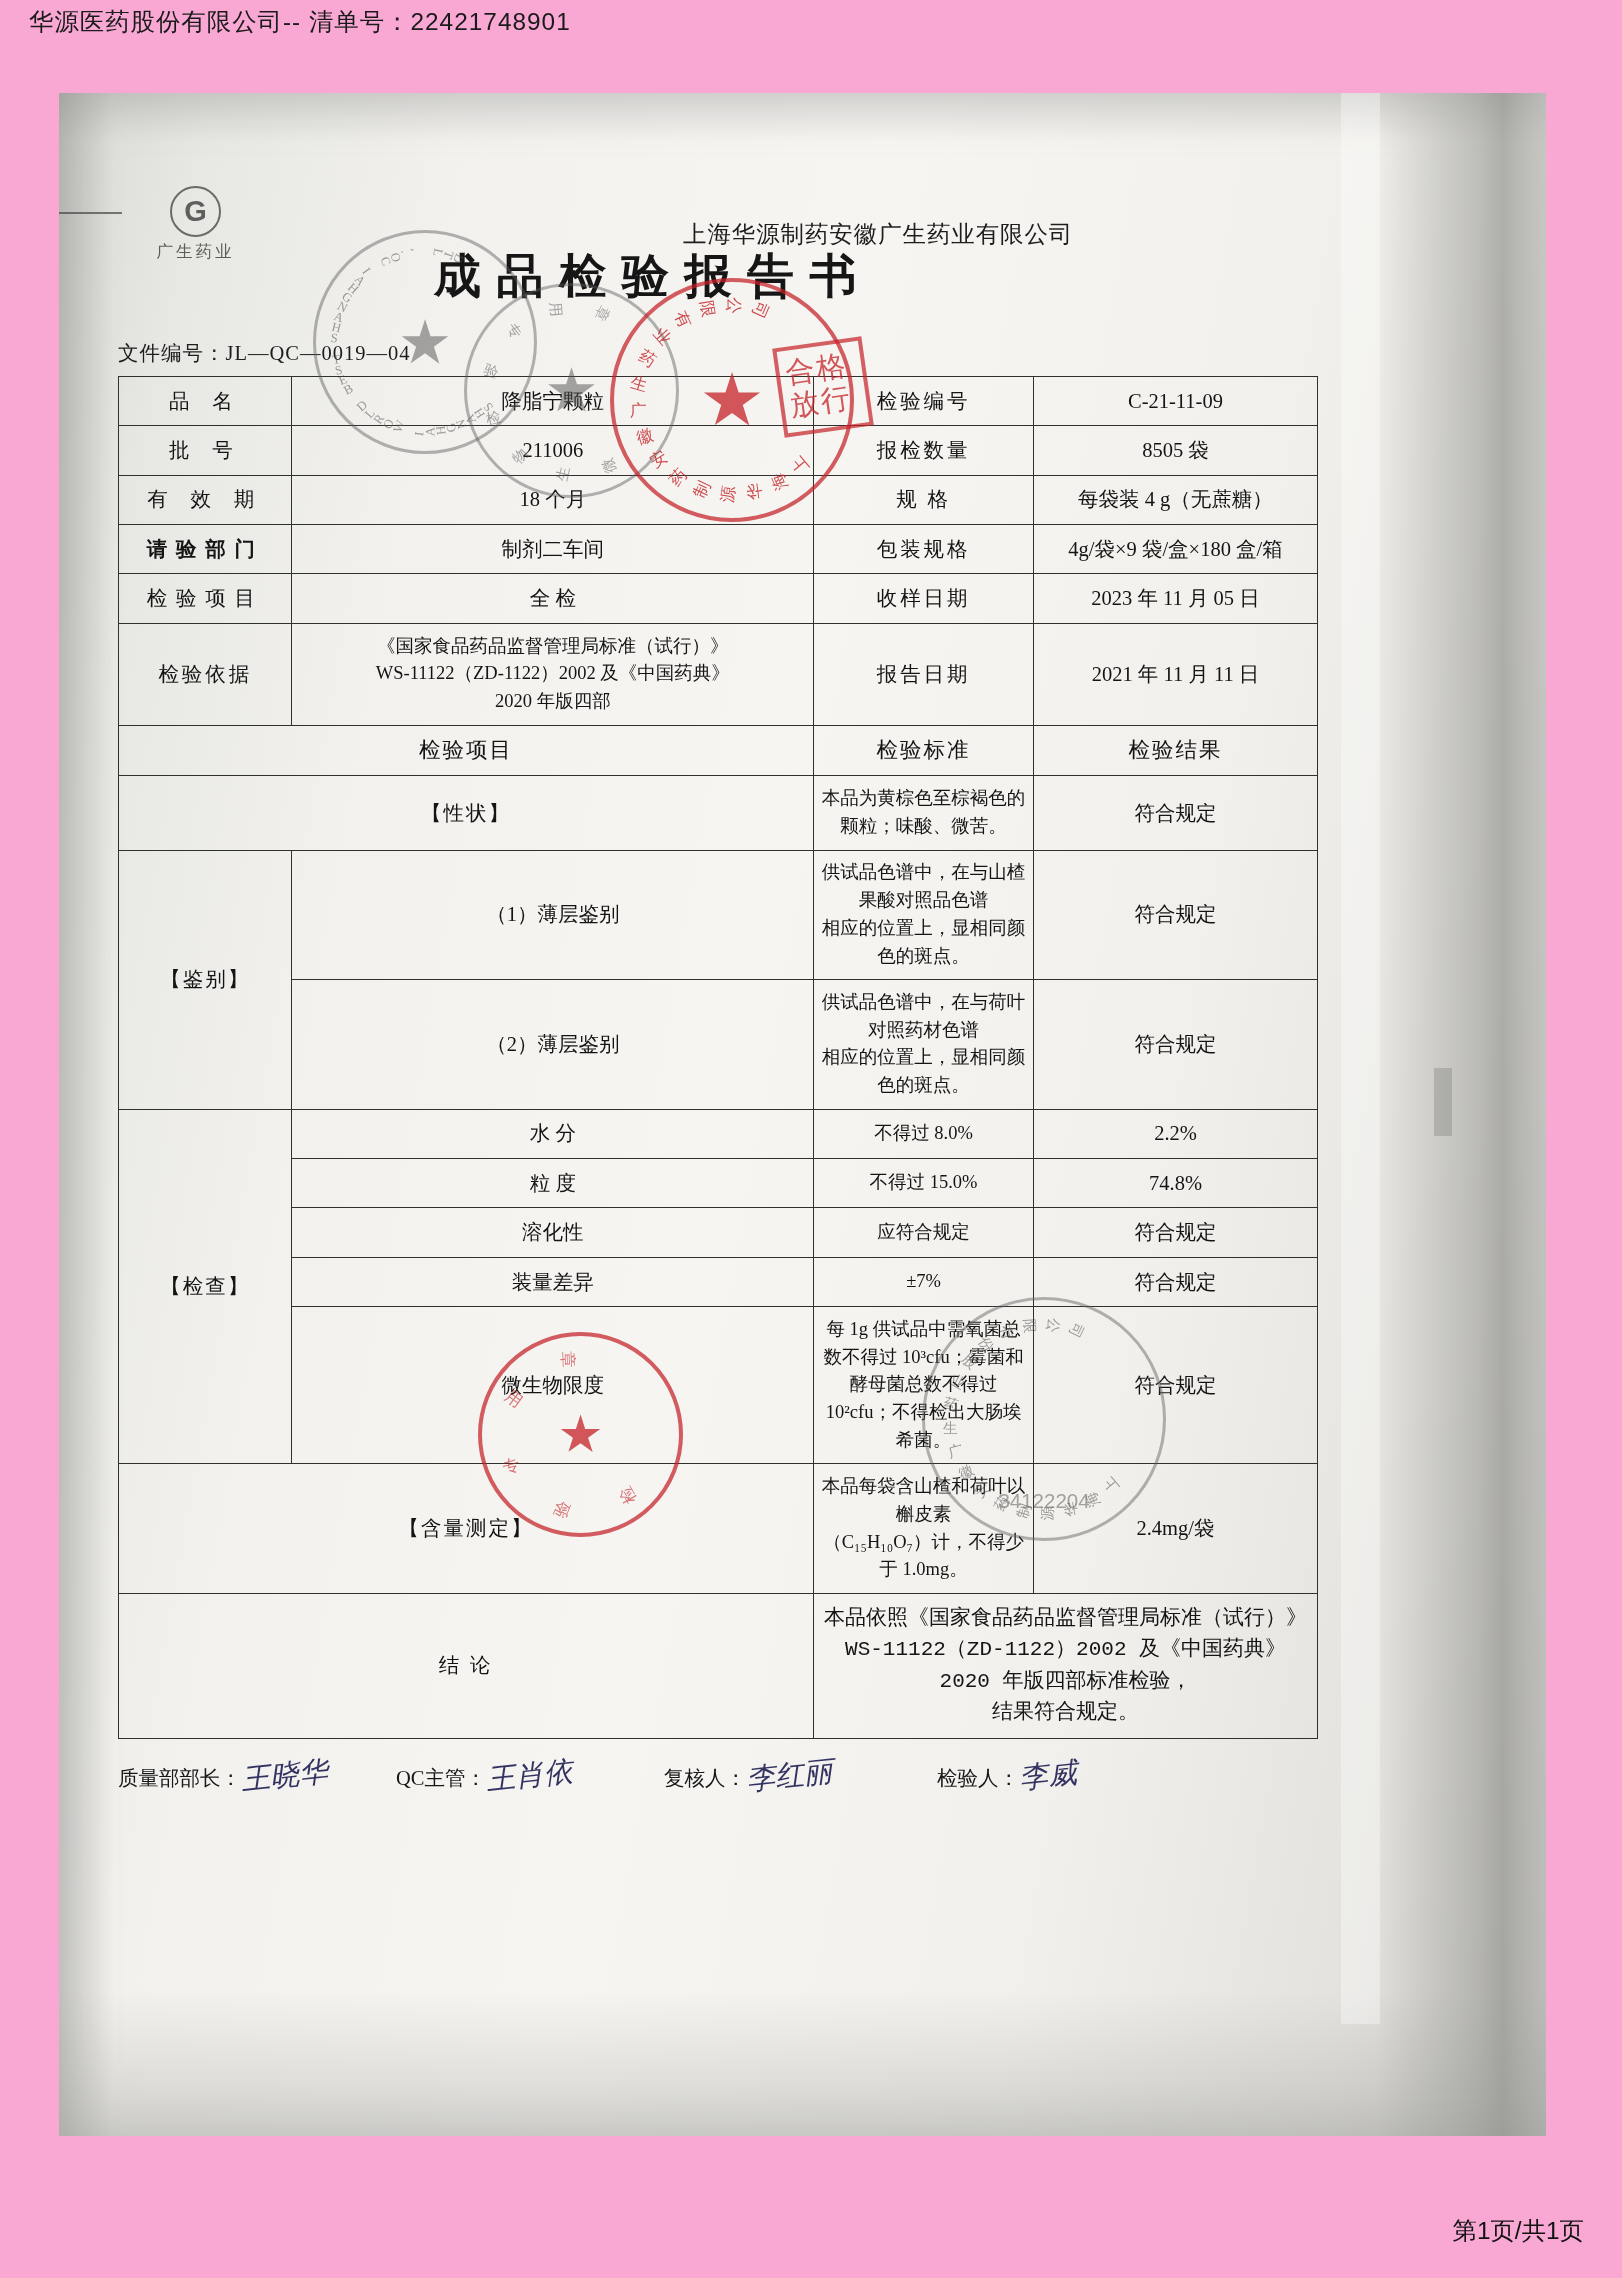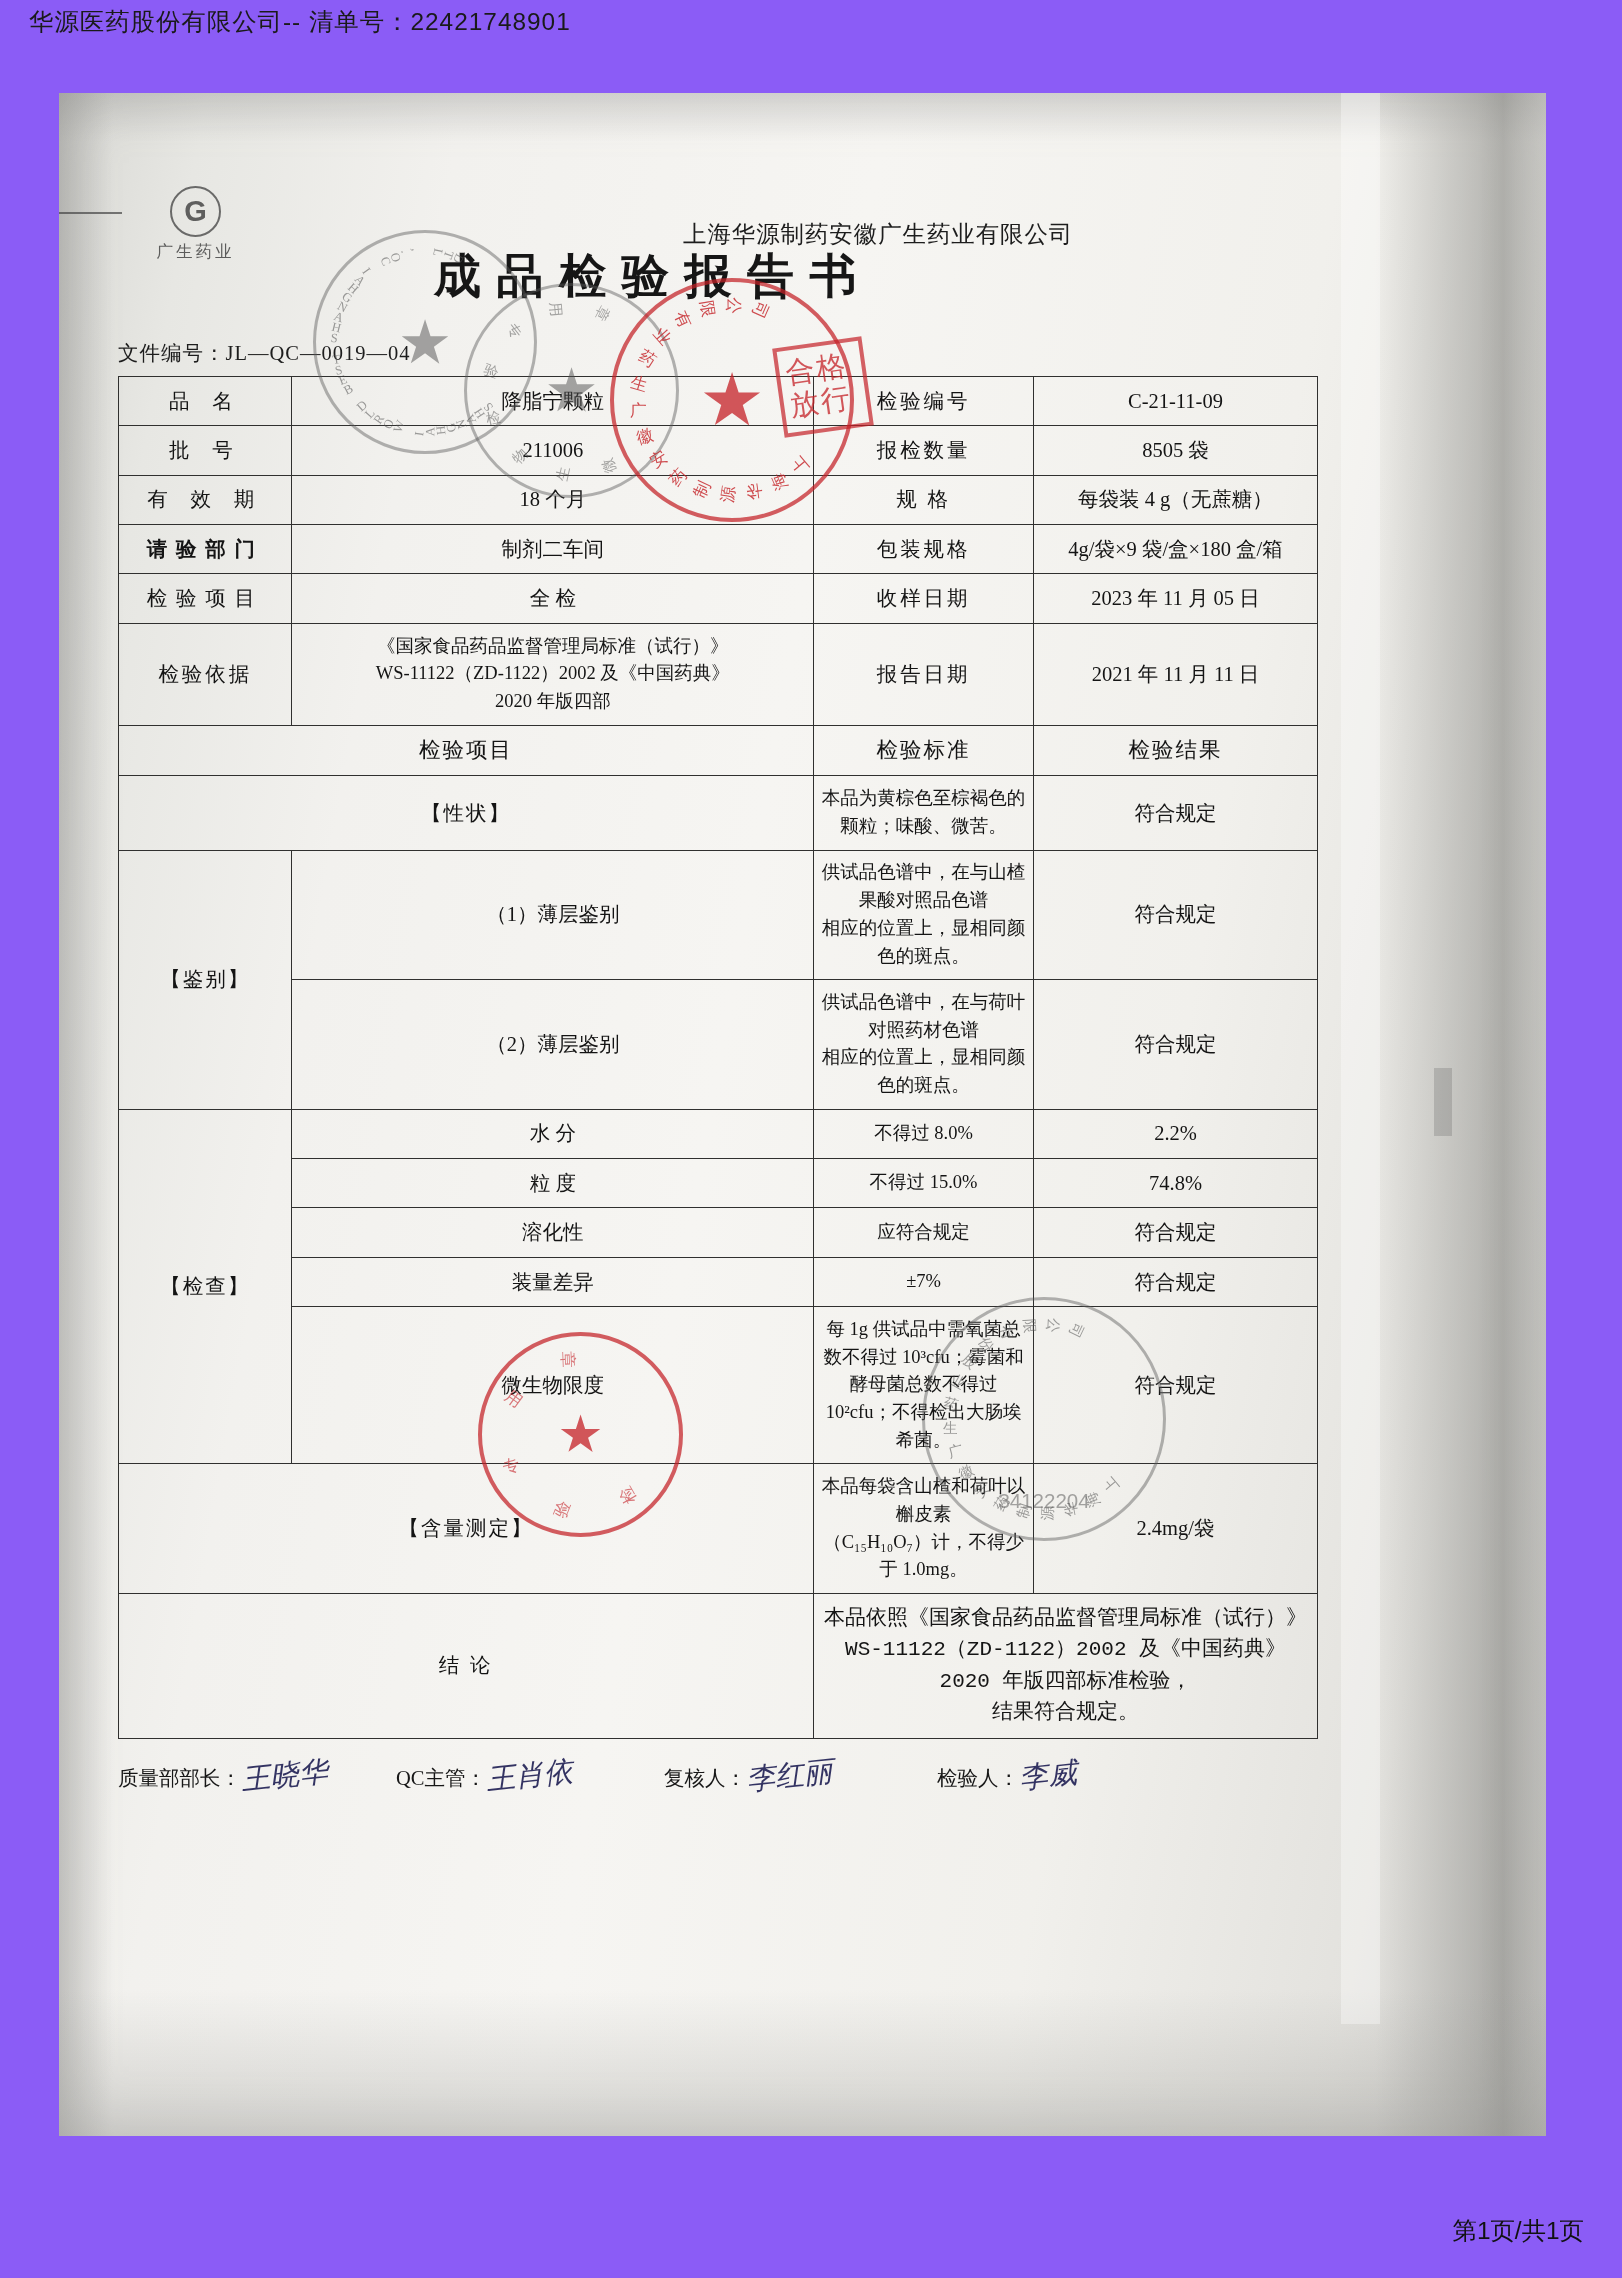--- a/index.html
+++ b/index.html
@@ -5,21 +5,21 @@
   * { box-sizing: border-box; }
   html, body {
     margin: 0; padding: 0;
     background: #ffffff;
     font-family: "Liberation Serif", "DejaVu Serif", serif;
   }
   #page {
     position: relative;
     width: 1623px;
     height: 2278px;
-    background: #8b5cf6;
+    background: #f9a8d4;
     overflow: hidden;
   }
 
   
   .scan-header {
     position: absolute;
     top: 5.9px; left: 29px;
     font-size: 24.4px;
     color: #1a1a1a;
     letter-spacing: 1px;

